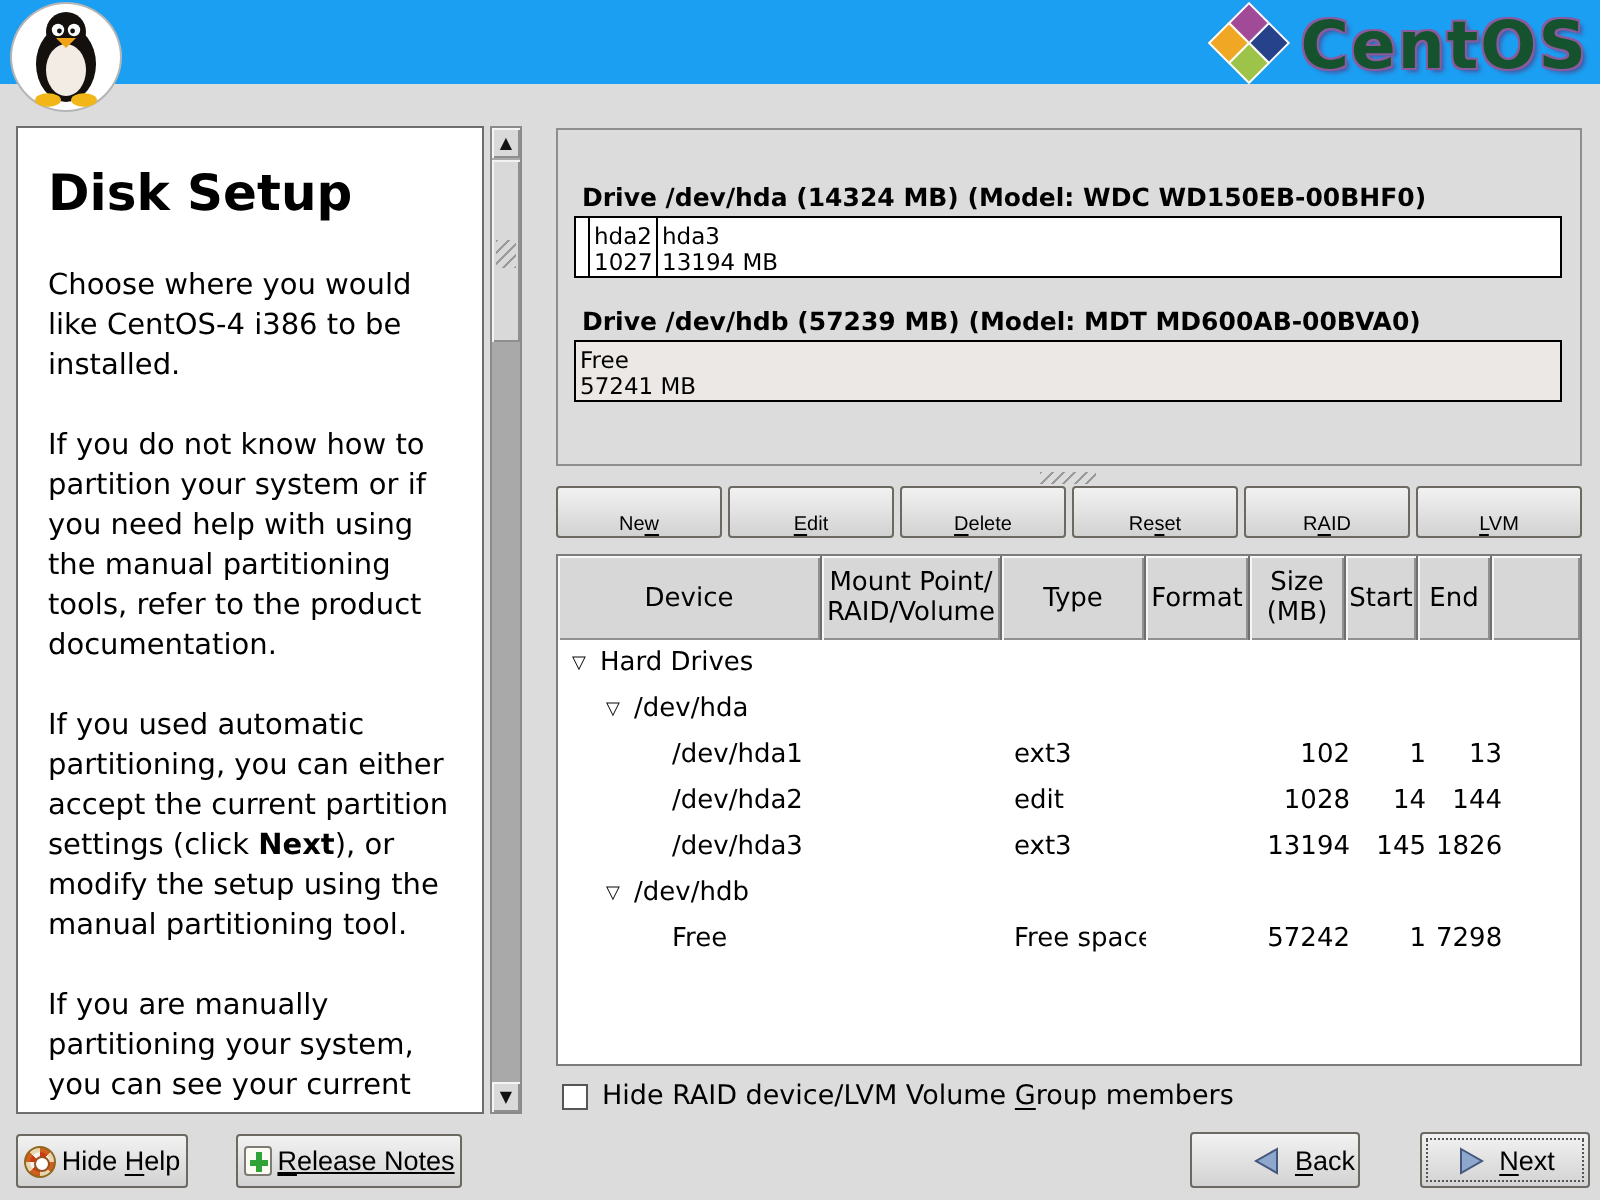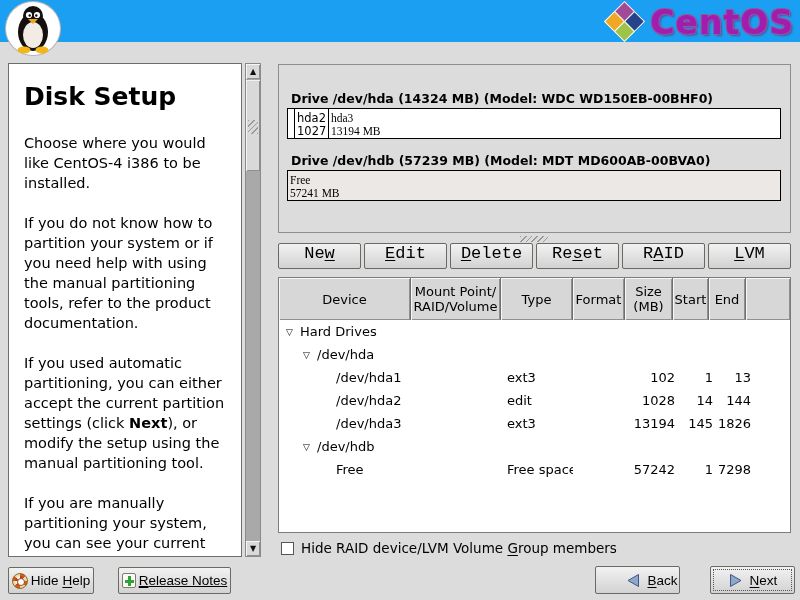--- a/index.html
+++ b/index.html
@@ -10,21 +10,21 @@
   .banner { position:absolute; left:0; top:0; width:800px; height:42px; background:#1b9ff2; }
   .tux-badge { position:absolute; left:5px; top:1px; width:56px; height:55px; background:#fff;
                border-radius:50%; border:1px solid #b5b5b5; z-index:5; display:flex; align-items:center; justify-content:center; }
   .centos-logo { position:absolute; right:6px; top:2px; height:40px; display:flex; align-items:center; gap:6px; }
   .pinwheel { position:relative; width:38px; height:38px; }
   .pinwheel span { position:absolute; width:15px; height:15px; transform:rotate(45deg); border:1px solid #fff; }
   .pw-n { left:11px; top:1px;  background:#a14a97; }
   .pw-w { left:1px;  top:11px; background:#efa724; }
   .pw-e { left:21px; top:11px; background:#26428b; }
   .pw-s { left:11px; top:21px; background:#9dc348; }
-  .centos-word { font-size:33px; font-weight:bold; letter-spacing:1px; color:#a21caf;
+  .centos-word { font-size:33px; font-weight:bold; letter-spacing:1px; color:#14532d;
                  text-shadow:-1px -1px 0 #8a5a9e, 1px -1px 0 #8a5a9e, -1px 1px 0 #8a5a9e, 1px 1px 0 #8a5a9e, 2px 2px 2px rgba(90,40,110,.6); }
 
   
   .help-panel { position:absolute; left:8px; top:63px; width:234px; height:494px; background:#fff;
                 border:1px solid #6e6e6e; overflow:hidden; padding:18px 14px 0 15px; }
   .help-title { font-size:25px; font-weight:bold; margin-bottom:22px; }
   .help-panel p { font-size:14.5px; line-height:20px; margin-bottom:20px; }
   .bold-inline { font-weight:bold; }
 
   
@@ -42,28 +42,28 @@
   
   .drive-frame { position:absolute; left:278px; top:64px; width:513px; height:169px; border:1px solid #8e8e8e; background:#dcdcdc; }
   .drive-label { position:absolute; left:12px; font-size:12.5px; font-weight:bold; white-space:nowrap; }
   .dl-hda { top:26px; } .dl-hdb { top:88px; }
   .pbar { position:absolute; left:8px; width:494px; height:31px; border:1px solid #000; background:#fff; display:flex; }
   .bar-hda { top:43px; } .bar-hdb { top:105px; background:#ece8e6; }
   .pseg { height:100%; overflow:hidden; padding:3px 2px; font-size:11.5px; line-height:13px; white-space:nowrap; }
   .pseg + .pseg { border-left:1px solid #000; }
   .seg-sliver { width:6px; flex:none; padding:0; }
   .seg-hda2 { width:34px; flex:none; }
-  .seg-rest { flex:1;font-family:Liberation Serif, serif; }
+  .seg-rest { flex:1; }
 
   .pane-grip { position:absolute; left:520px; top:236px; width:28px; height:6px;
                background:repeating-linear-gradient(135deg,#9a9a9a 0 1px,transparent 1px 4px); }
 
   .toolbar { position:absolute; left:278px; top:243px; width:513px; height:26px; display:flex; gap:3px; }
   .gbtn { flex:1; background:linear-gradient(#f2f2f2,#d2d2d2); border:1px solid #6c6862; border-radius:2px;
-          font-size:17px; display:flex; align-items:flex-start; justify-content:center; cursor:default;font-family:Liberation Mono, monospace; }
+          font-size:10px; display:flex; align-items:flex-end; justify-content:center; cursor:default; }
   .mn { text-decoration:underline; text-underline-offset:2px; }
 
   
   .ptable { position:absolute; left:278px; top:277px; width:513px; height:256px; border:1px solid #7c7c7c; background:#fff; }
   .thead { display:flex; height:42px; background:#d7d7d7; }
   .th { box-shadow:inset 1px 1px 0 #f7f7f7, inset -1px -1px 0 #909090; border-right:1px solid #6f6f6f;
         display:flex; flex-direction:column; align-items:center; justify-content:center; font-size:13px; line-height:15px; }
   .th:last-child { border-right:none; }
   .c-dev { width:132px; } .c-mnt { width:90px; } .c-typ { width:72px; } .c-fmt { width:52px; }
   .c-siz { width:48px; } .c-sta { width:36px; } .c-end { width:37px; } .c-x { flex:1; }

